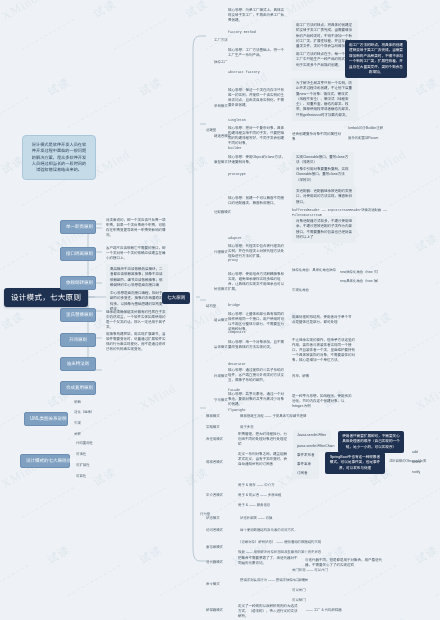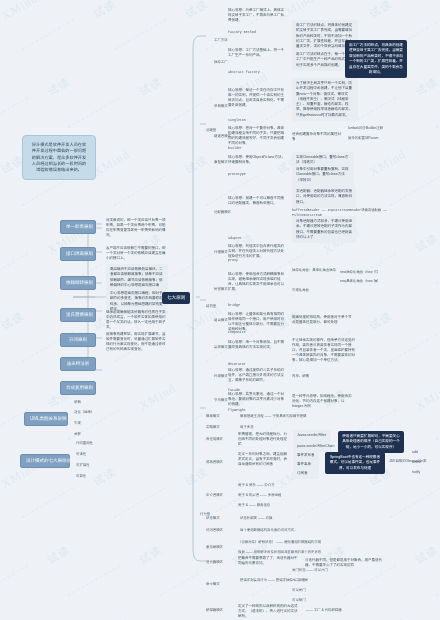--- a/index.html
+++ b/index.html
@@ -195,20 +195,21 @@
 
     <path d="M30,418 L44,418"></path>
     <path d="M30,460 L44,460"></path>
   </g>
 </svg>
 
 <div id="canvas">
 
   <div class="node introbox" style="left:22px;top:135px;width:74px;">设计模式是软件开发人员在软件开发过程中面临的一般问题的解决方案，是众多软件开发人员经过相当长的一段时间的试验和错误总结出来的。</div>
 
+  <div class="node central" style="left:4px;top:288px;">设计模式，七大原则</div>
 
   <div class="node chip" style="left:60px;top:220px;width:36px;">单一职责原则</div>
   <div class="node txt" style="left:106px;top:218px;width:62px;">对类来说的，即一个类应该只负责一项职责。如果一个类负责两个职责，可能存在职责变更导致另一职责受影响的情况。</div>
 
   <div class="node chip" style="left:60px;top:247px;width:36px;">接口隔离原则</div>
   <div class="node txt" style="left:106px;top:246px;width:62px;">客户端不应该依赖它不需要的接口，即一个类对另一个类的依赖应该建立在最小的接口上。</div>
 
   <div class="node chip" style="left:60px;top:276px;width:36px;">依赖倒转原则</div>
   <div class="node desc" style="left:106px;top:264px;width:62px;">高层模块不应该依赖低层模块，二者都应该依赖其抽象；抽象不应该依赖细节，细节应该依赖抽象；依赖倒转的中心思想是面向接口编程。</div>
   <div class="node desc" style="left:106px;top:288px;width:62px;">中心思想是面向接口编程，相对于细节的多变性，抽象的东西要稳定得多，以抽象为基础搭建的架构更稳定。</div>

